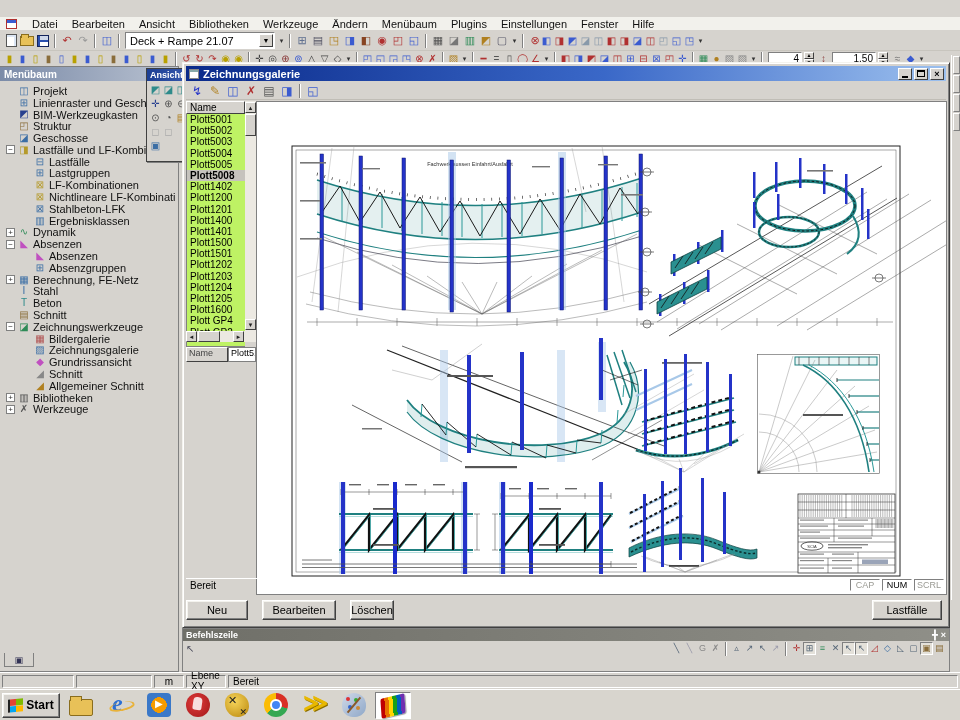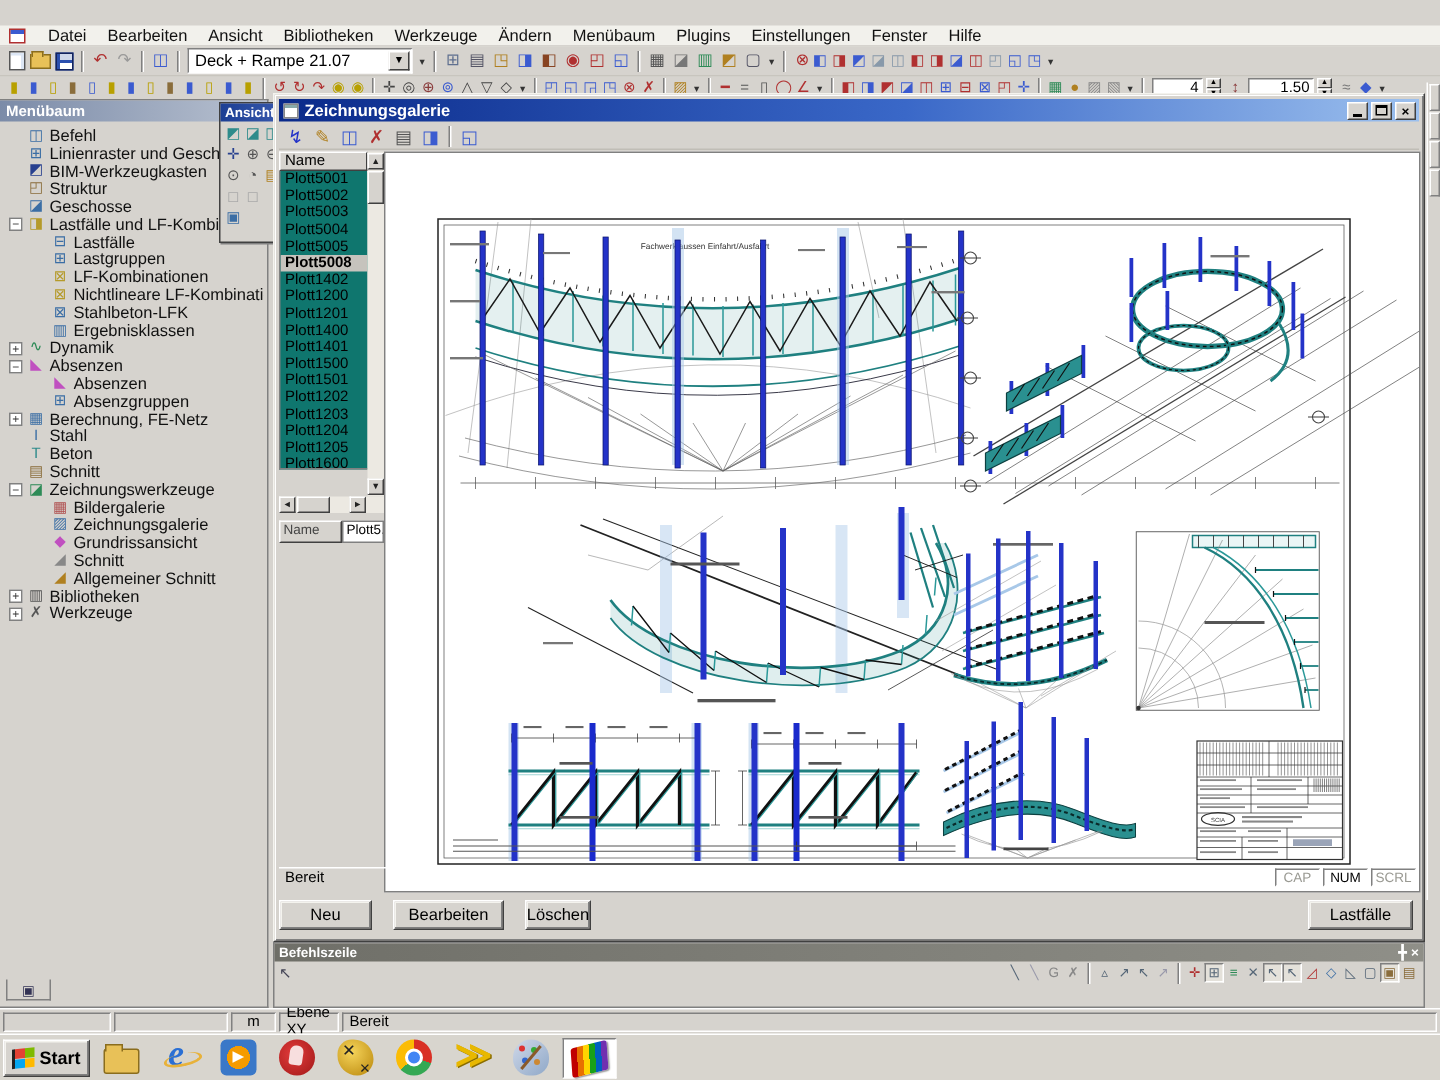--- a/index.html
+++ b/index.html
@@ -97,21 +97,21 @@
              font-size:9px; line-height:10px; text-align:center; font-weight:bold; color:#000; }
   .winbtn .minbar { display:block; width:6px; height:2px; background:#000; margin:7px auto 0; }
   .winbtn .maxbox { display:block; width:8px; height:7px; border:1px solid #000; border-top:2px solid #000; margin:1px auto 0; }
   #gal-toolbar { position:absolute; left:3px; top:19px; right:3px; height:18px; background:#d6d3ce;
              display:flex; align-items:center; padding-left:2px; border-bottom:1px solid #c0bdb6; }
   #gal-toolbar .tbico { width:18px; height:16px; font-size:12px; }
 
   #plot-panel { position:absolute; left:3px; top:38px; width:70px; bottom:16px; background:#d6d3ce; }
   #plot-header { position:absolute; left:0; top:0; width:59px; height:13px; background:#d6d3ce;
              border:1px solid; border-color:#fff #404040 #404040 #fff; font-size:10px; padding-left:3px; }
-  #plot-list { position:absolute; left:0; top:13px; width:59px; height:199px; background:#0f766e;
+  #plot-list { position:absolute; left:0; top:13px; width:59px; height:233px; background:#bef264;
              border-left:1px solid #808080; border-bottom:1px solid #808080; overflow:hidden; }
   .plot-row { height:11.2px; font-size:10px; padding-left:3px; white-space:nowrap; color:#000; }
   .plot-row.sel { background:#c6c3bd;font-weight:bold; }
   #vscroll { position:absolute; left:59px; top:0; width:11px; height:230px; background:#ece9e2; }
   #hscroll { position:absolute; left:0; top:230px; width:70px; height:11px; background:#ece9e2; }
   .scrbtn { position:absolute; width:11px; height:11px; background:#d6d3ce; border:1px solid;
             border-color:#fff #404040 #404040 #fff; font-size:6px; text-align:center; line-height:10px; color:#222; }
   .scrthumb { position:absolute; background:#d6d3ce; border:1px solid; border-color:#fff #404040 #404040 #fff; }
   #prop-grid { position:absolute; left:0; top:246px; width:70px; height:15px; display:flex; }
   #prop-name { width:42px; background:#d6d3ce; border:1px solid; border-color:#fff #404040 #404040 #fff;
@@ -373,21 +373,21 @@
     <div></div>
   </div>
 
   <div id="menubaum">
     <div id="mb-title">Menübaum</div>
     <div id="tree">
         <div class="trow">
           <span class="tspacer" style="width: 4px;"></span>
           <span style="width: 12px; flex: 0 0 auto;"></span>
           <span class="ticon" style="color: rgb(59, 110, 165);">◫</span>
-          <span class="tlabel">Befehl</span>
+          <span class="tlabel">Projekt</span>
         </div>
         <div class="trow">
           <span class="tspacer" style="width: 4px;"></span>
           <span style="width: 12px; flex: 0 0 auto;"></span>
           <span class="ticon" style="color: rgb(59, 110, 165);">⊞</span>
           <span class="tlabel">Linienraster und Geschosse</span>
         </div>
         <div class="trow">
           <span class="tspacer" style="width: 4px;"></span>
           <span style="width: 12px; flex: 0 0 auto;"></span>

